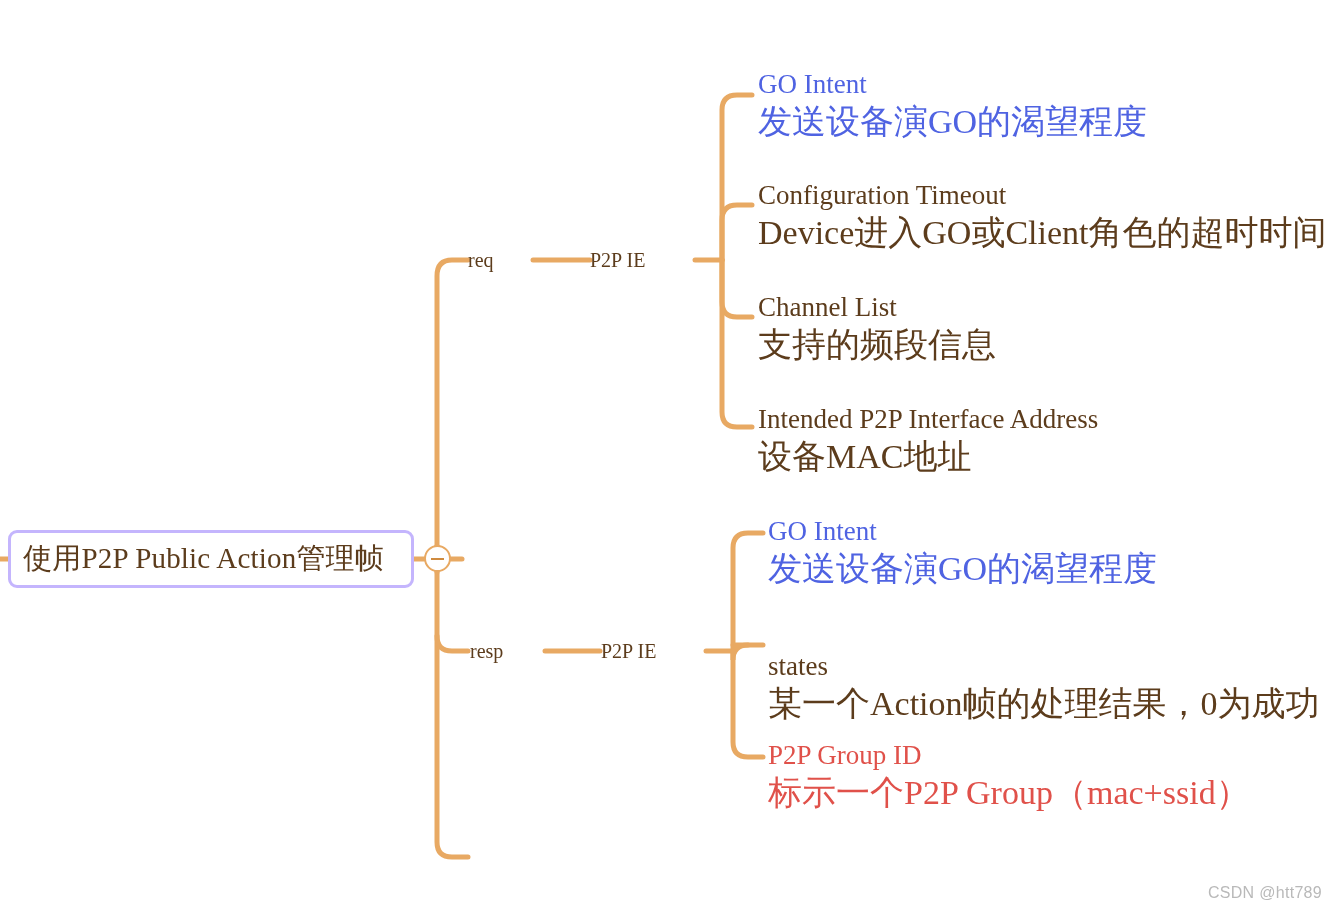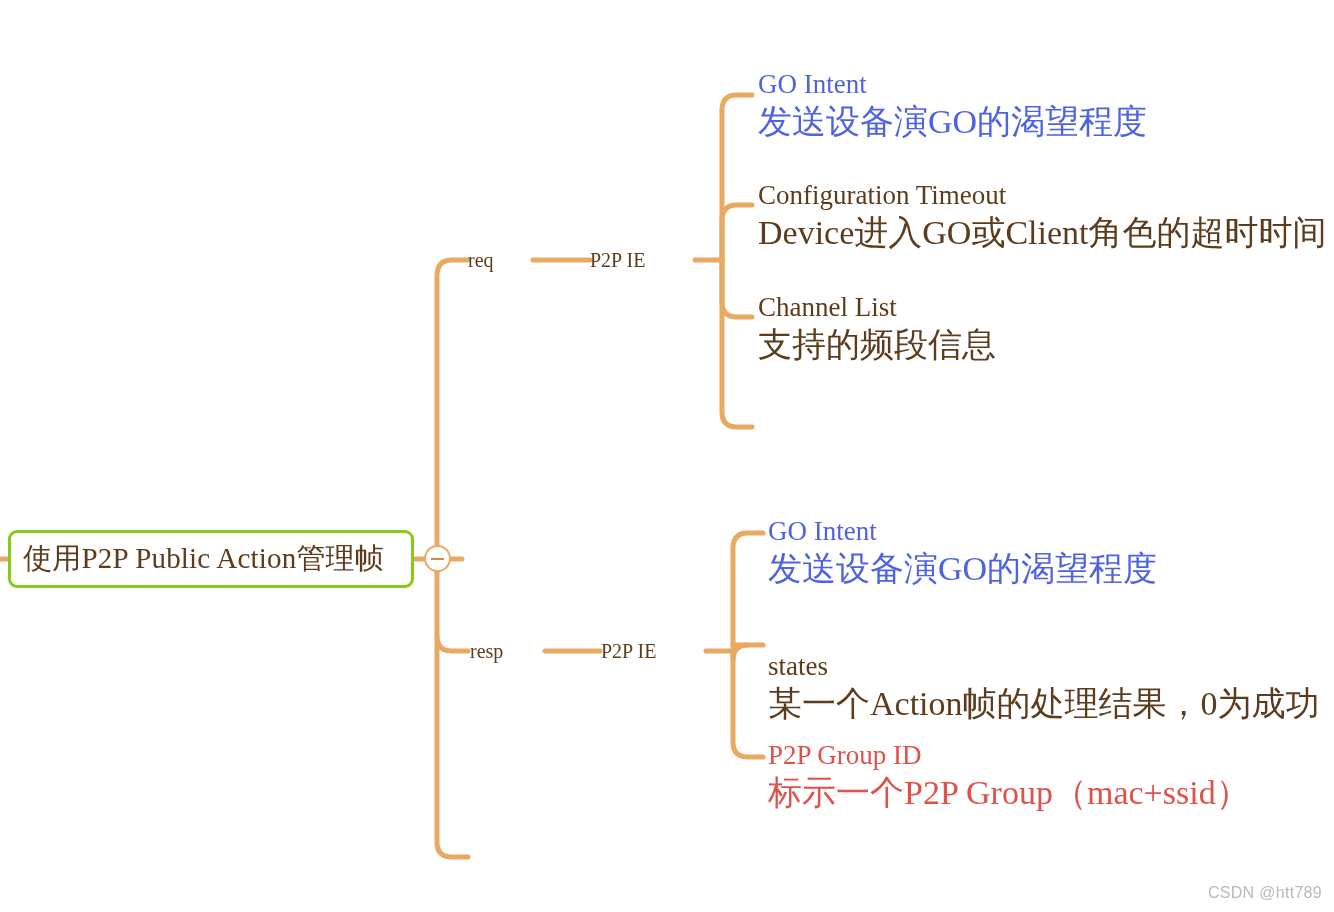--- a/index.html
+++ b/index.html
@@ -29,21 +29,21 @@
   }
 
   
   .root-node {
     position: absolute;
     left: 8px;
     top: 530px;
     width: 406px;
     height: 58px;
     box-sizing: border-box;
-    border: 3px solid #84cc16;
+    border: 3px solid #c4b5fd;
     border-radius: 9px;
     background: #ffffff;
     display: flex;
     align-items: center;
     padding-left: 12px;
   }
   .root-label {
     font-size: 29px;
     color: #5c3c1c;
     letter-spacing: 0.2px;
@@ -172,20 +172,24 @@
   <div class="leaf" style="left:758px; top:315px;">
     <span class="title c-brown">Channel List</span>
     <span class="desc c-brown">支持的频段信息</span>
   </div>
 
   <div class="leaf" style="left:758px; top:203px;">
     <span class="title c-brown">Configuration Timeout</span>
     <span class="desc c-brown">Device进入GO或Client角色的超时时间</span>
   </div>
 
+  <div class="leaf" style="left:758px; top:427px;">
+    <span class="title c-brown">Intended P2P Interface Address</span>
+    <span class="desc c-brown">设备MAC地址</span>
+  </div>
 
   <div class="node node-mid" style="left:470px; top:651px;">resp</div>
 
   <div class="node node-mid" style="left:601px; top:651px;">P2P IE</div>
 
   <div class="leaf" style="left:768px; top:539px;">
     <span class="title c-blue">GO Intent</span>
     <span class="desc c-blue">发送设备演GO的渴望程度</span>
   </div>
 

